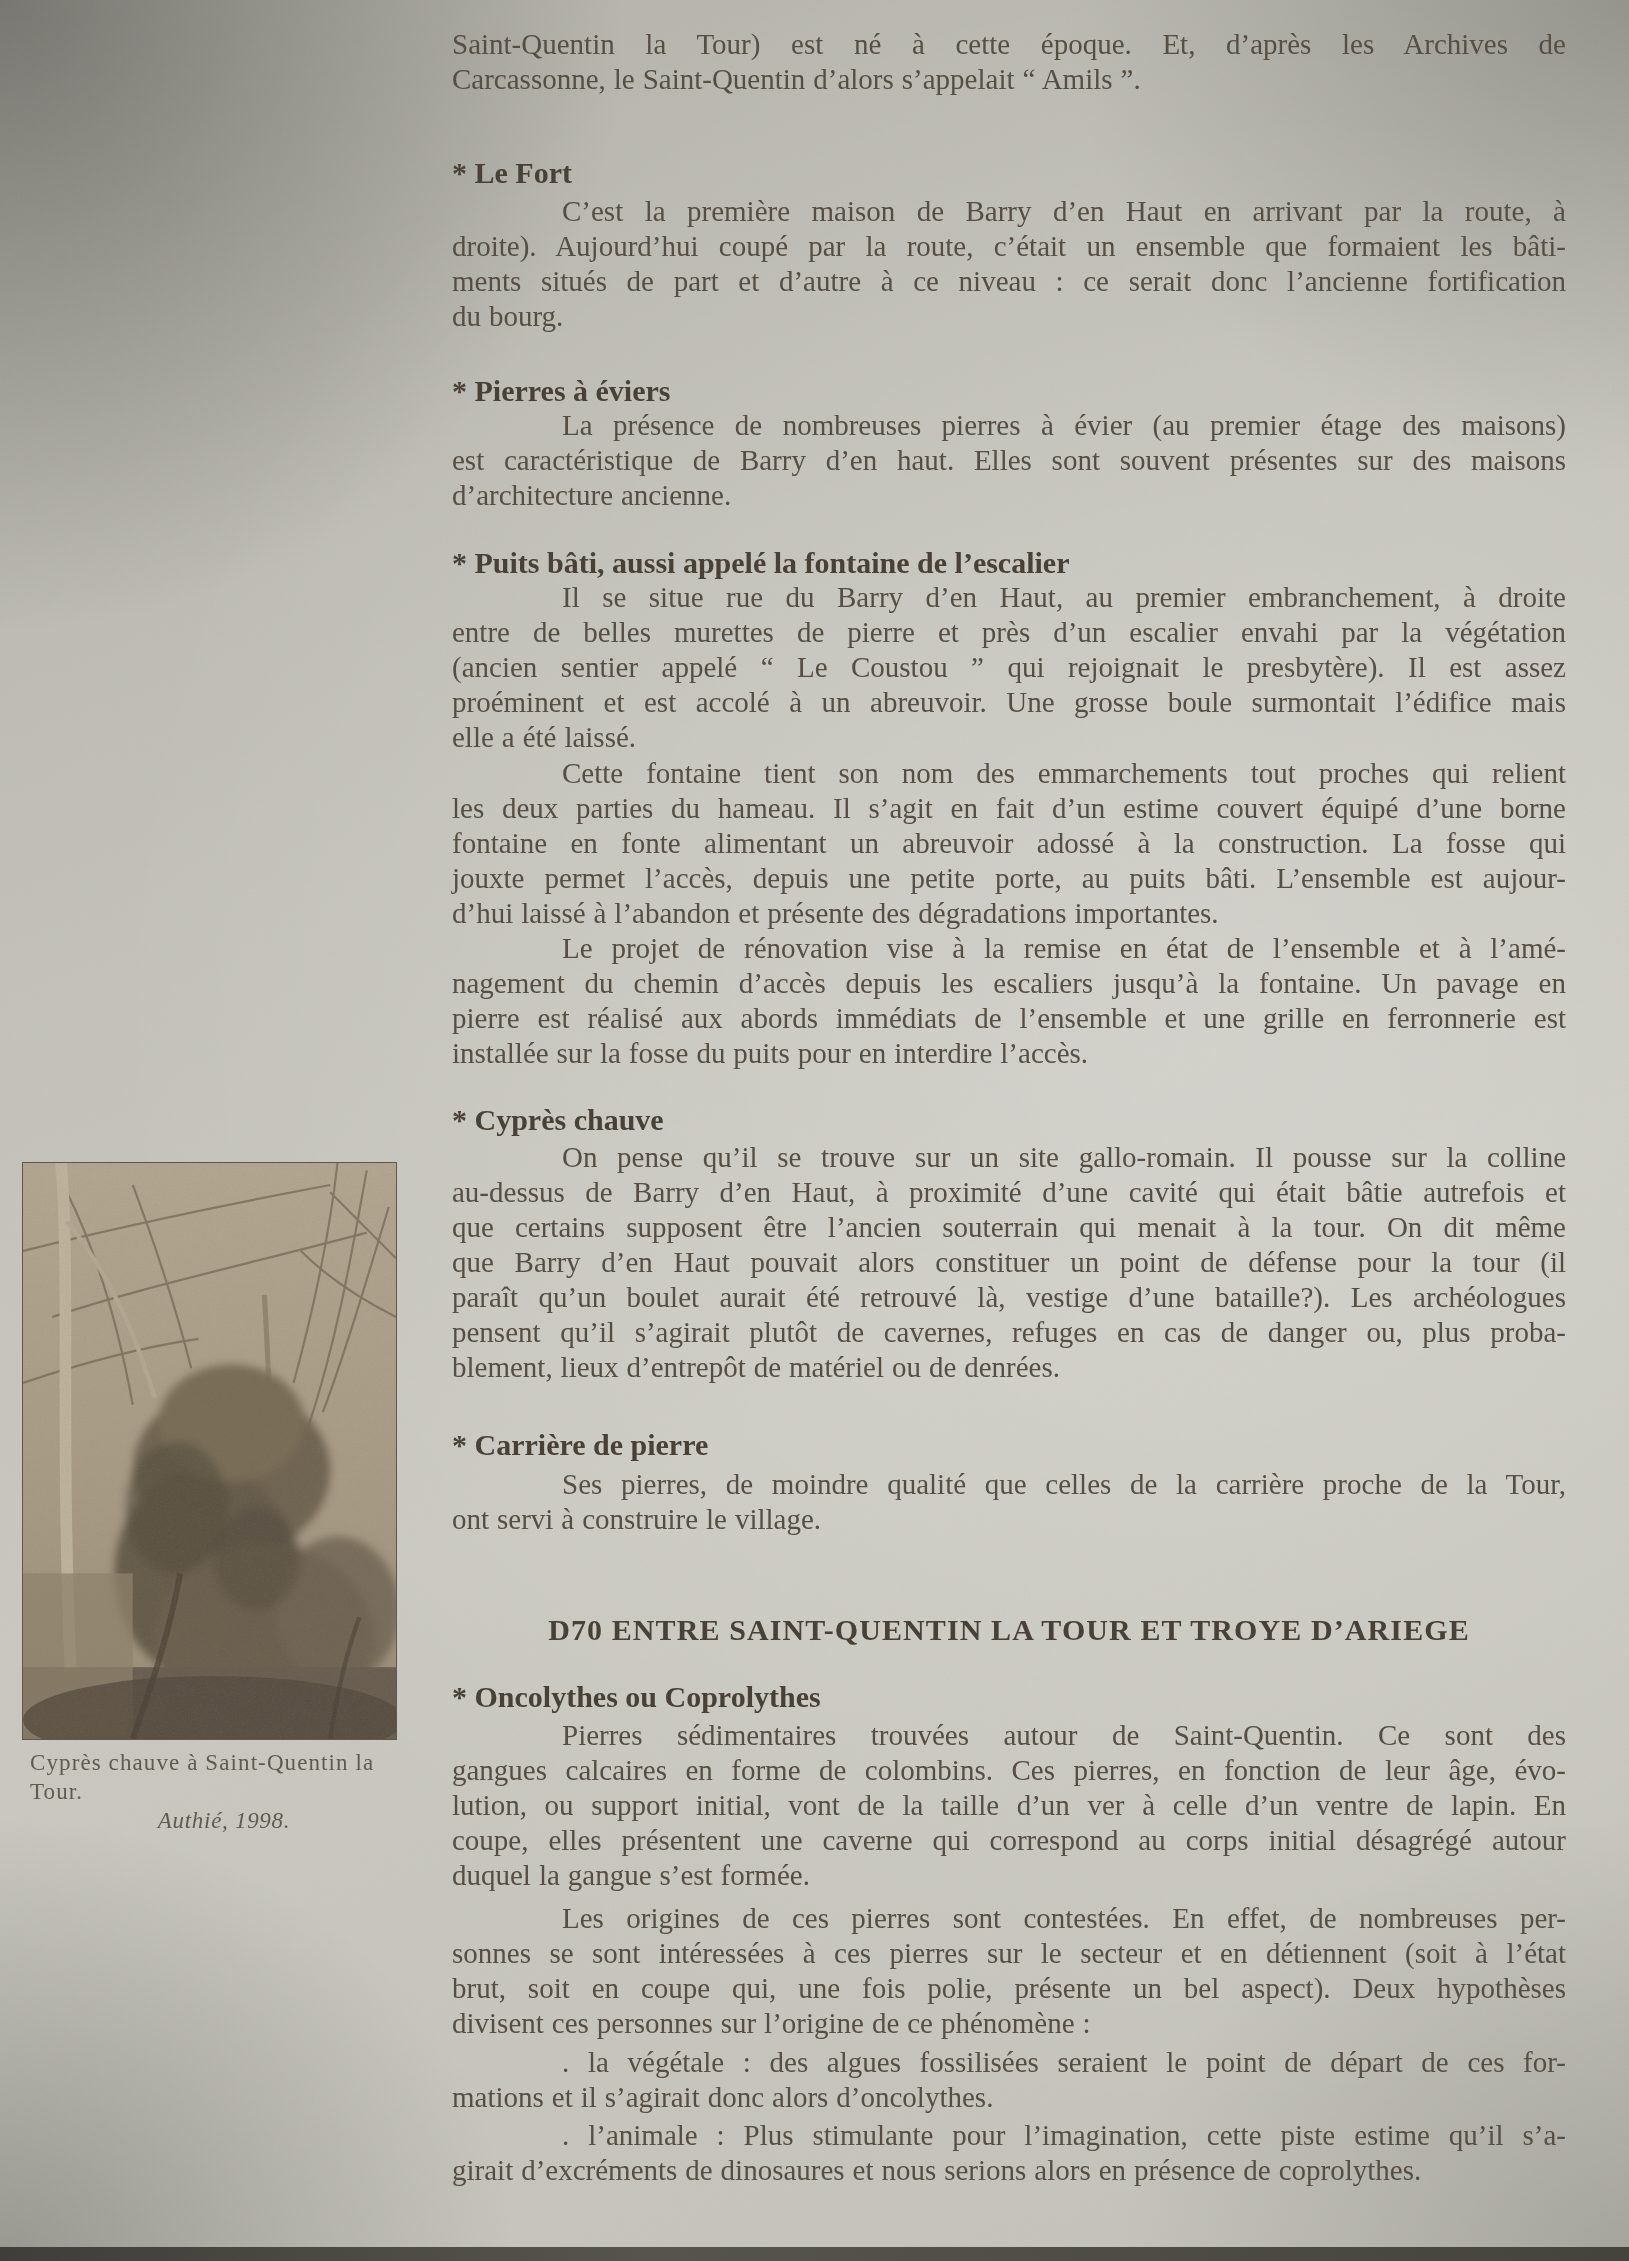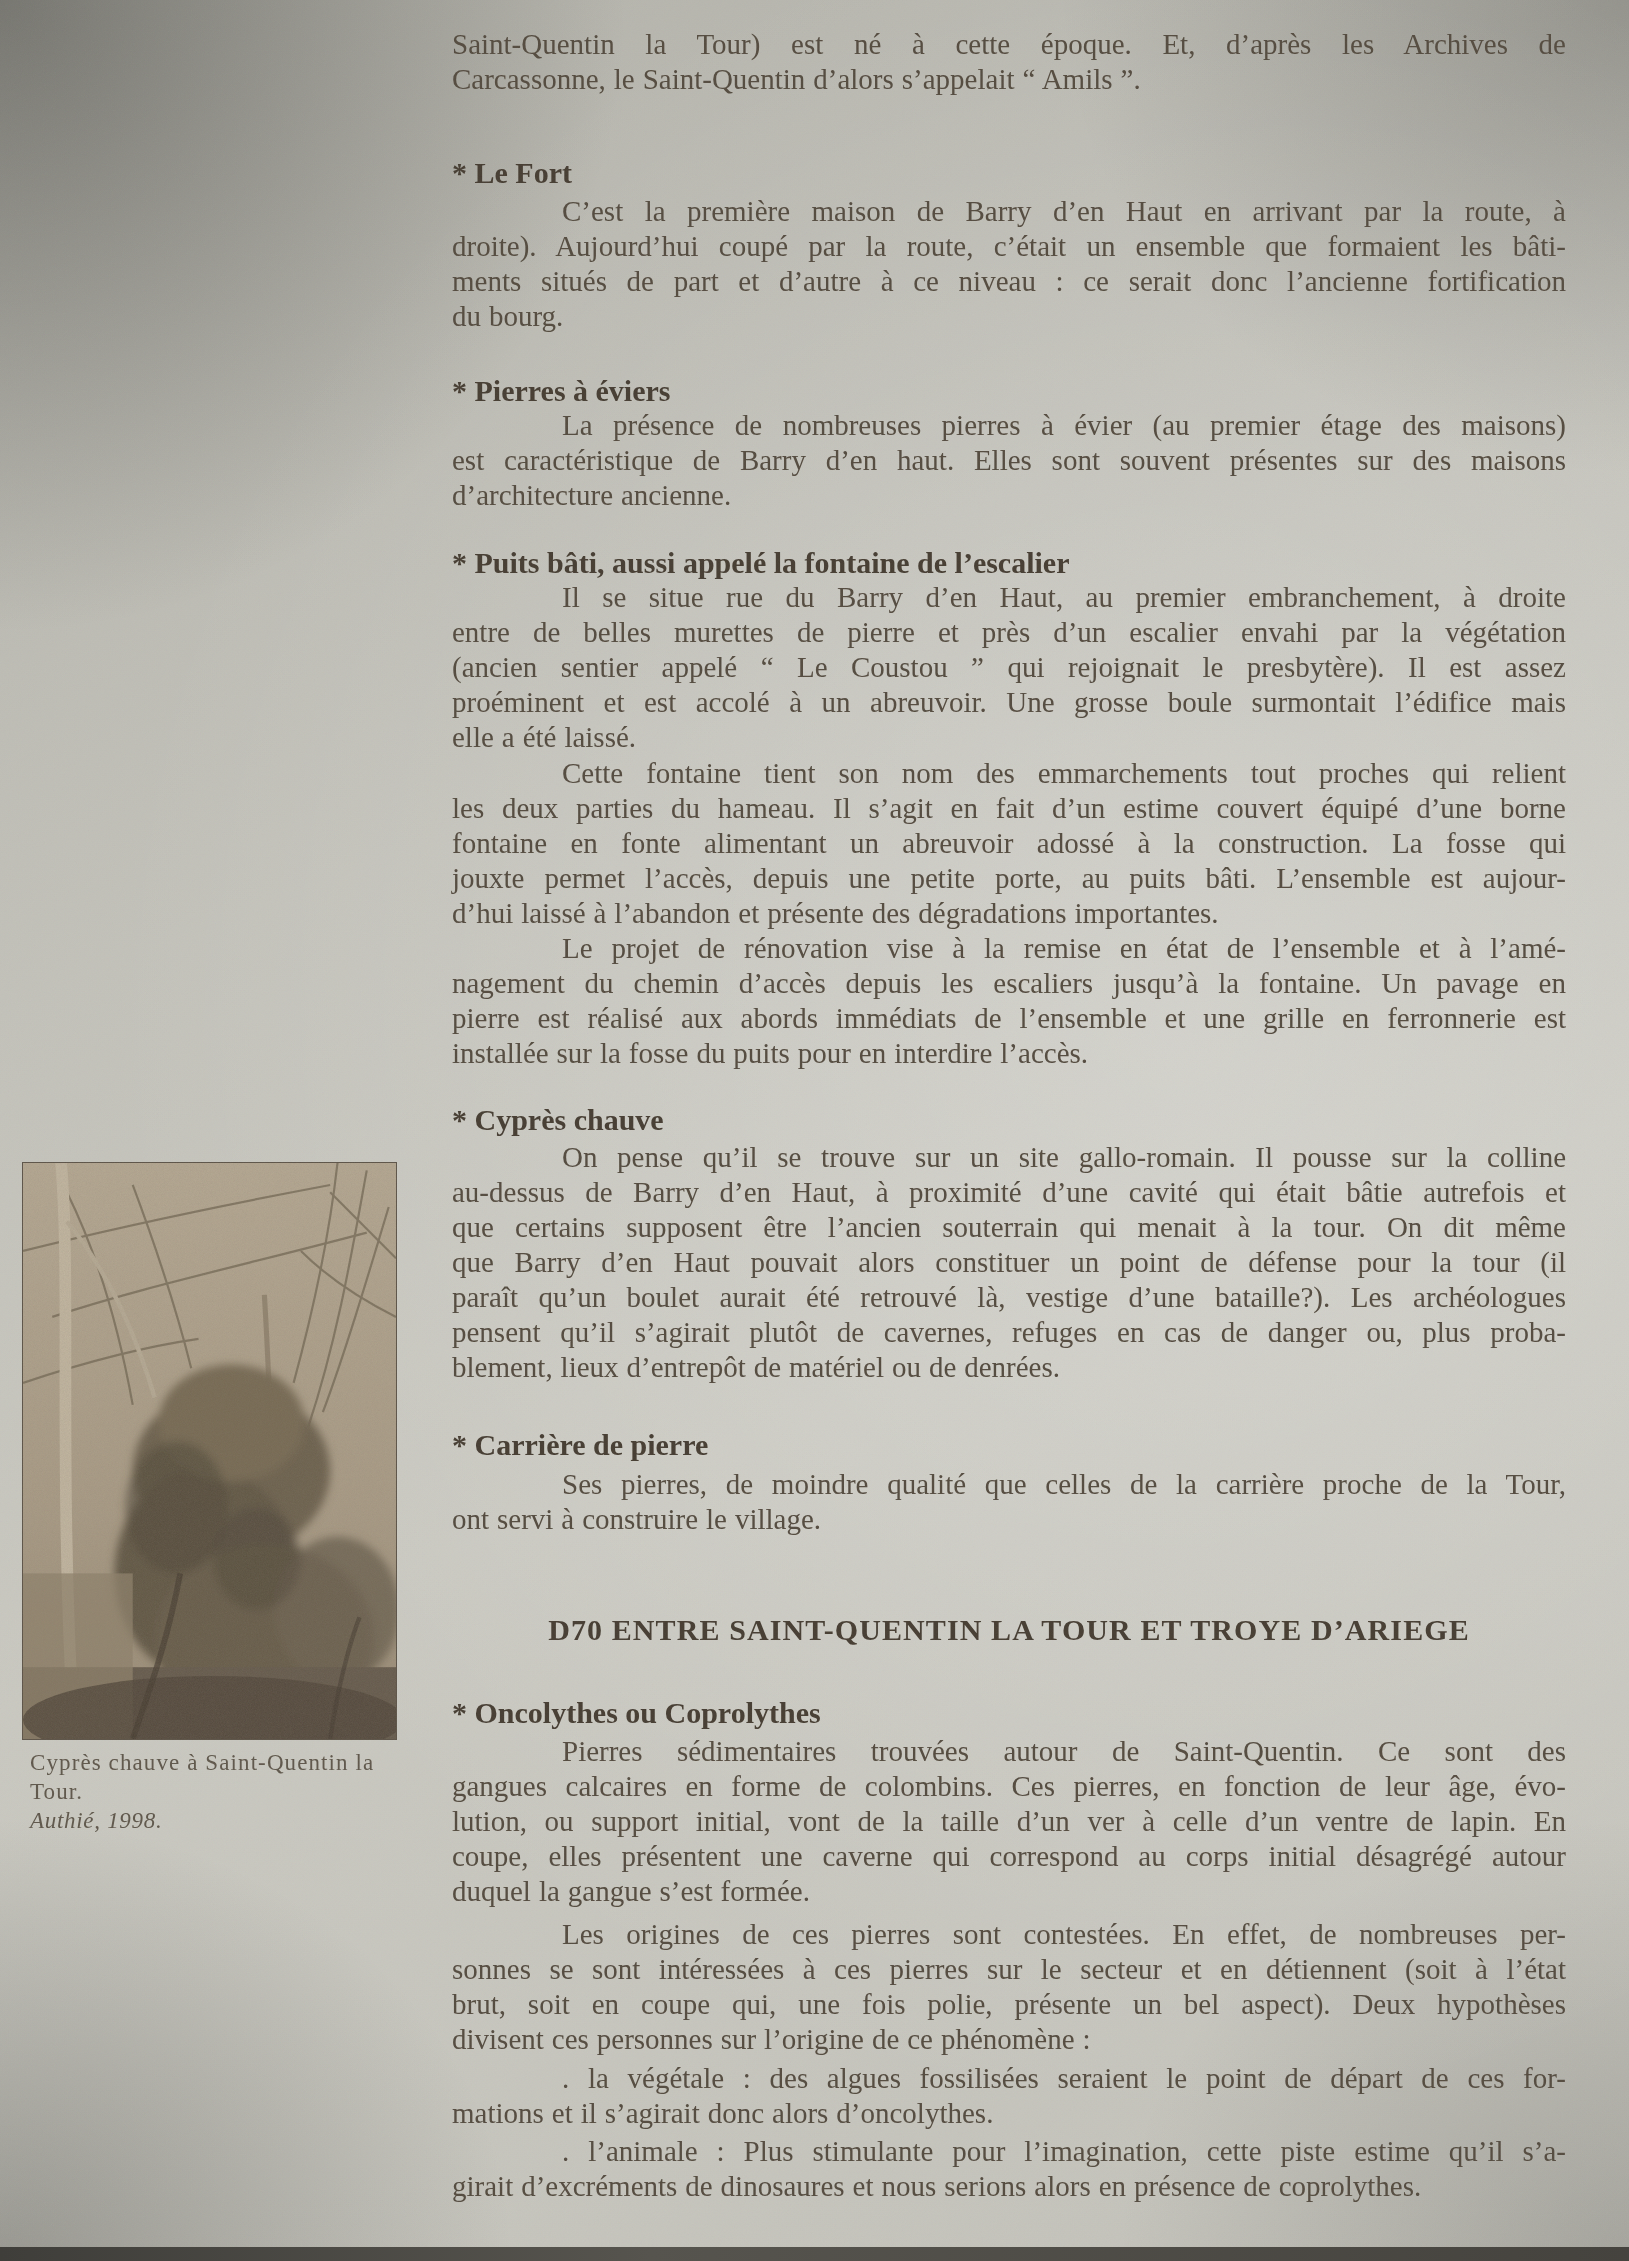--- a/index.html
+++ b/index.html
@@ -34,21 +34,21 @@
   .photo-frame{
     position:absolute;left:22px;top:1162px;width:375px;height:578px;
     border:1.5px solid #5d5448;box-sizing:border-box;
     background:#a4967f;
   }
   .photo-frame svg{display:block;width:100%;height:100%;}
   .caption{
     position:absolute;left:30px;top:1748px;width:388px;
     font-size:23px;line-height:29px;letter-spacing:1.1px;color:#5f574b;
   }
-  .caption .c2{text-align:left;font-style:italic;letter-spacing:0.7px;}
+  .caption .c2{text-align:center;font-style:italic;letter-spacing:0.7px;}
   .bottom-strip{
     position:absolute;left:0;bottom:0;width:100%;height:14px;
     background:linear-gradient(to right,#3f3e3a,#56544e 40%,#45433e);
   }
   .page-grain{position:absolute;left:0;top:0;width:100%;height:100%;opacity:.06;pointer-events:none;}
 </style>
 </head>
 <body>
 
 <div class="page">
@@ -179,21 +179,21 @@
 
     <h3 class="shead" style="margin-top:42px">* Carrière de pierre</h3>
 
     <div class="para" style="margin-top:5.1px">
       <div class="ln first">Ses pierres, de moindre qualité que celles de la carrière proche de la Tour,</div>
       <div class="ln last">ont servi à construire le village.</div>
     </div>
 
     <h2 class="dtitle" style="margin-top:75px">D70 ENTRE SAINT-QUENTIN LA TOUR ET TROYE D’ARIEGE</h2>
 
-    <h3 class="shead" style="margin-top:48px">* Oncolythes ou Coprolythes</h3>
+    <h3 class="shead" style="margin-top:32px">* Oncolythes ou Coprolythes</h3>
 
     <div class="para" style="margin-top:4.4px">
       <div class="ln first">Pierres sédimentaires trouvées autour de Saint-Quentin. Ce sont des</div>
       <div class="ln">gangues calcaires en forme de colombins. Ces pierres, en fonction de leur âge, évo-</div>
       <div class="ln">lution, ou support initial, vont de la taille d’un ver à celle d’un ventre de lapin. En</div>
       <div class="ln">coupe, elles présentent une caverne qui correspond au corps initial désagrégé autour</div>
       <div class="ln last">duquel la gangue s’est formée.</div>
     </div>
 
     <div class="para" style="margin-top:8px">

